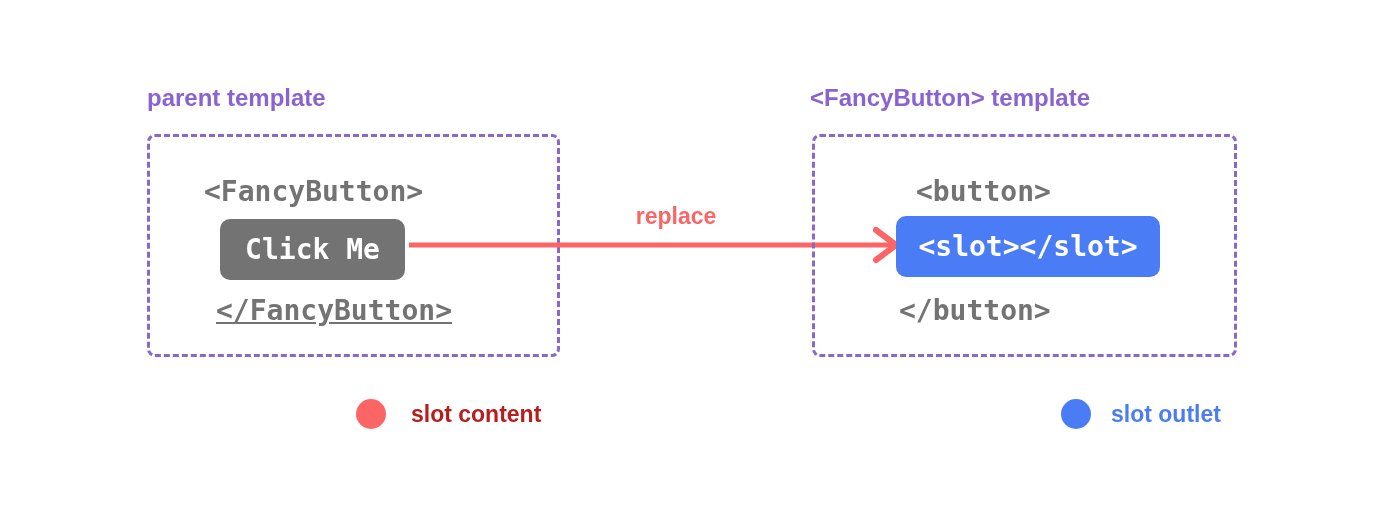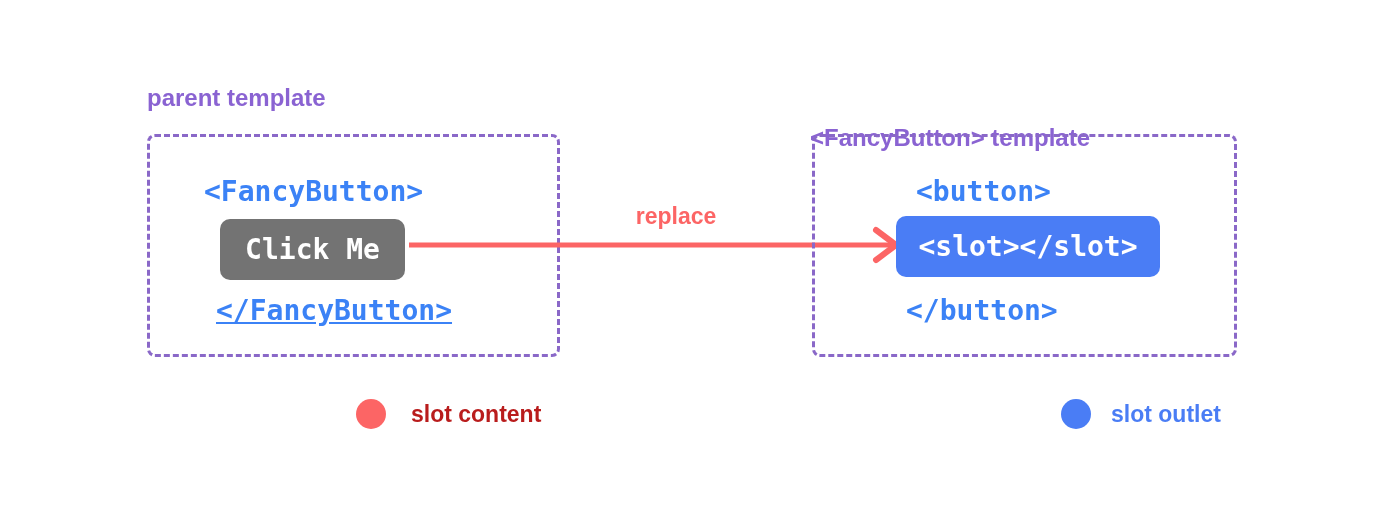--- a/index.html
+++ b/index.html
@@ -31,21 +31,21 @@
     width: 413px;
     height: 223px;
     top: 134px;
   }
   .code {
     position: absolute;
     font-family: "DejaVu Sans Mono", monospace;
     font-weight: bold;
     font-size: 28px;
     line-height: 32px;
-    color: #3b82f6;
+    color: #737373;
     white-space: pre;
   }
   .pill {
     position: absolute;
     display: flex;
     align-items: center;
     justify-content: center;
     font-family: "DejaVu Sans Mono", monospace;
     font-weight: bold;
     font-size: 28px;
@@ -122,31 +122,31 @@
 
   <div class="code" style="left:216px; top:295px;text-decoration:underline;">&lt;/FancyButton&gt;</div>
 
   <svg class="arrow-svg" viewBox="0 0 500 44">
     <line x1="6" y1="22" x2="488" y2="22" stroke="#fc6565" stroke-width="5"></line>
     <polyline points="473,7 493,22 473,37" fill="none" stroke="#fc6565" stroke-width="6" stroke-linecap="round" stroke-linejoin="round"></polyline>
   </svg>
 
   <div class="arrow-label">replace</div>
 
-  <div class="panel-title" style="left:810px; top:85px;margin-top:40px;">&lt;FancyButton&gt; template</div>
+  <div class="panel-title" style="left:810px; top:85px;">&lt;FancyButton&gt; template</div>
 
   <div class="dashed-box" style="left:812px; width:425px;"></div>
 
   <div class="code" style="left:899px; top:176px;margin-left:17px;">&lt;button&gt;</div>
 
   <div class="pill slot-box">
     <span>&lt;slot&gt;&lt;/slot&gt;</span>
   </div>
 
-  <div class="code" style="left:899px; top:295px;margin-left:7px;">&lt;/button&gt;</div>
+  <div class="code" style="left:899px; top:295px;">&lt;/button&gt;</div>
 
   <div class="legend-dot dot-red"></div>
   <div class="legend-label label-red">slot content</div>
 
   <div class="legend-dot dot-blue"></div>
   <div class="legend-label label-blue">slot outlet</div>
 
 </div>
 
 </body></html>

